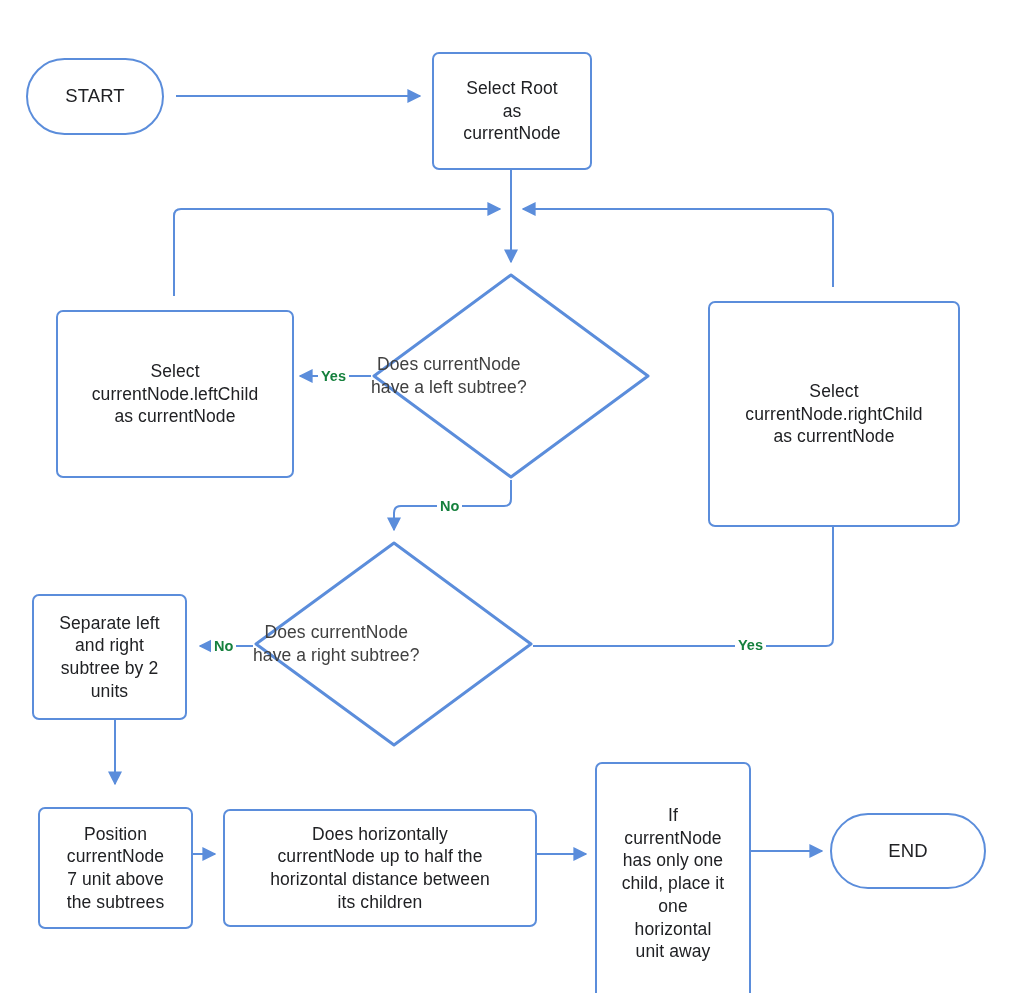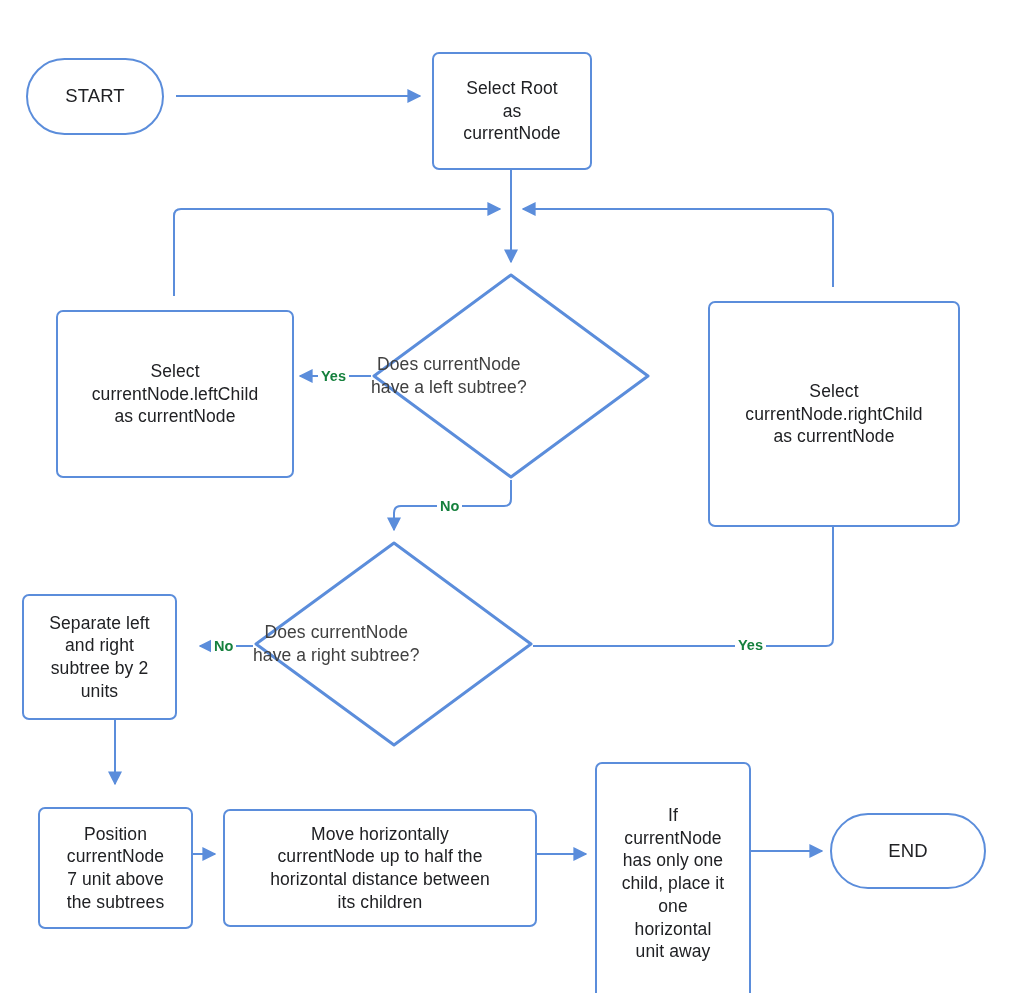--- a/index.html
+++ b/index.html
@@ -150,36 +150,36 @@
   </div>
 
   <div class="diamond-wrap" style="left:253px; top:540px; width:281px; height:208px;">
     <svg width="281" height="208" viewBox="0 0 281 208" xmlns="http://www.w3.org/2000/svg">
       <polygon points="141,3 278,104 141,205 3,104" fill="#ffffff" stroke="#5b8ddb" stroke-width="3" stroke-linejoin="round"></polygon>
     </svg>
     <span class="diamond-label">Does currentNode
 have a right subtree?</span>
   </div>
 
-  <div class="node rect" style="left:22px; top:580px; width:155px; height:126px;">
+  <div class="node rect" style="left:32px; top:580px; width:155px; height:126px;">
     <span>Separate left
 and right
 subtree by 2
 units</span>
   </div>
 
   <div class="node rect" style="left:38px; top:793px; width:155px; height:122px;">
     <span>Position
 currentNode
 7 unit above
 the subtrees</span>
   </div>
 
   <div class="node rect" style="left:223px; top:795px; width:314px; height:118px;">
-    <span>Move horizontally
+    <span>Does horizontally
 currentNode up to half the
 horizontal distance between
 its children</span>
   </div>
 
   <div class="node rect" style="left:595px; top:748px; width:156px; height:243px;align-items:center;">
     <span>If
 currentNode
 has only one
 child, place it

